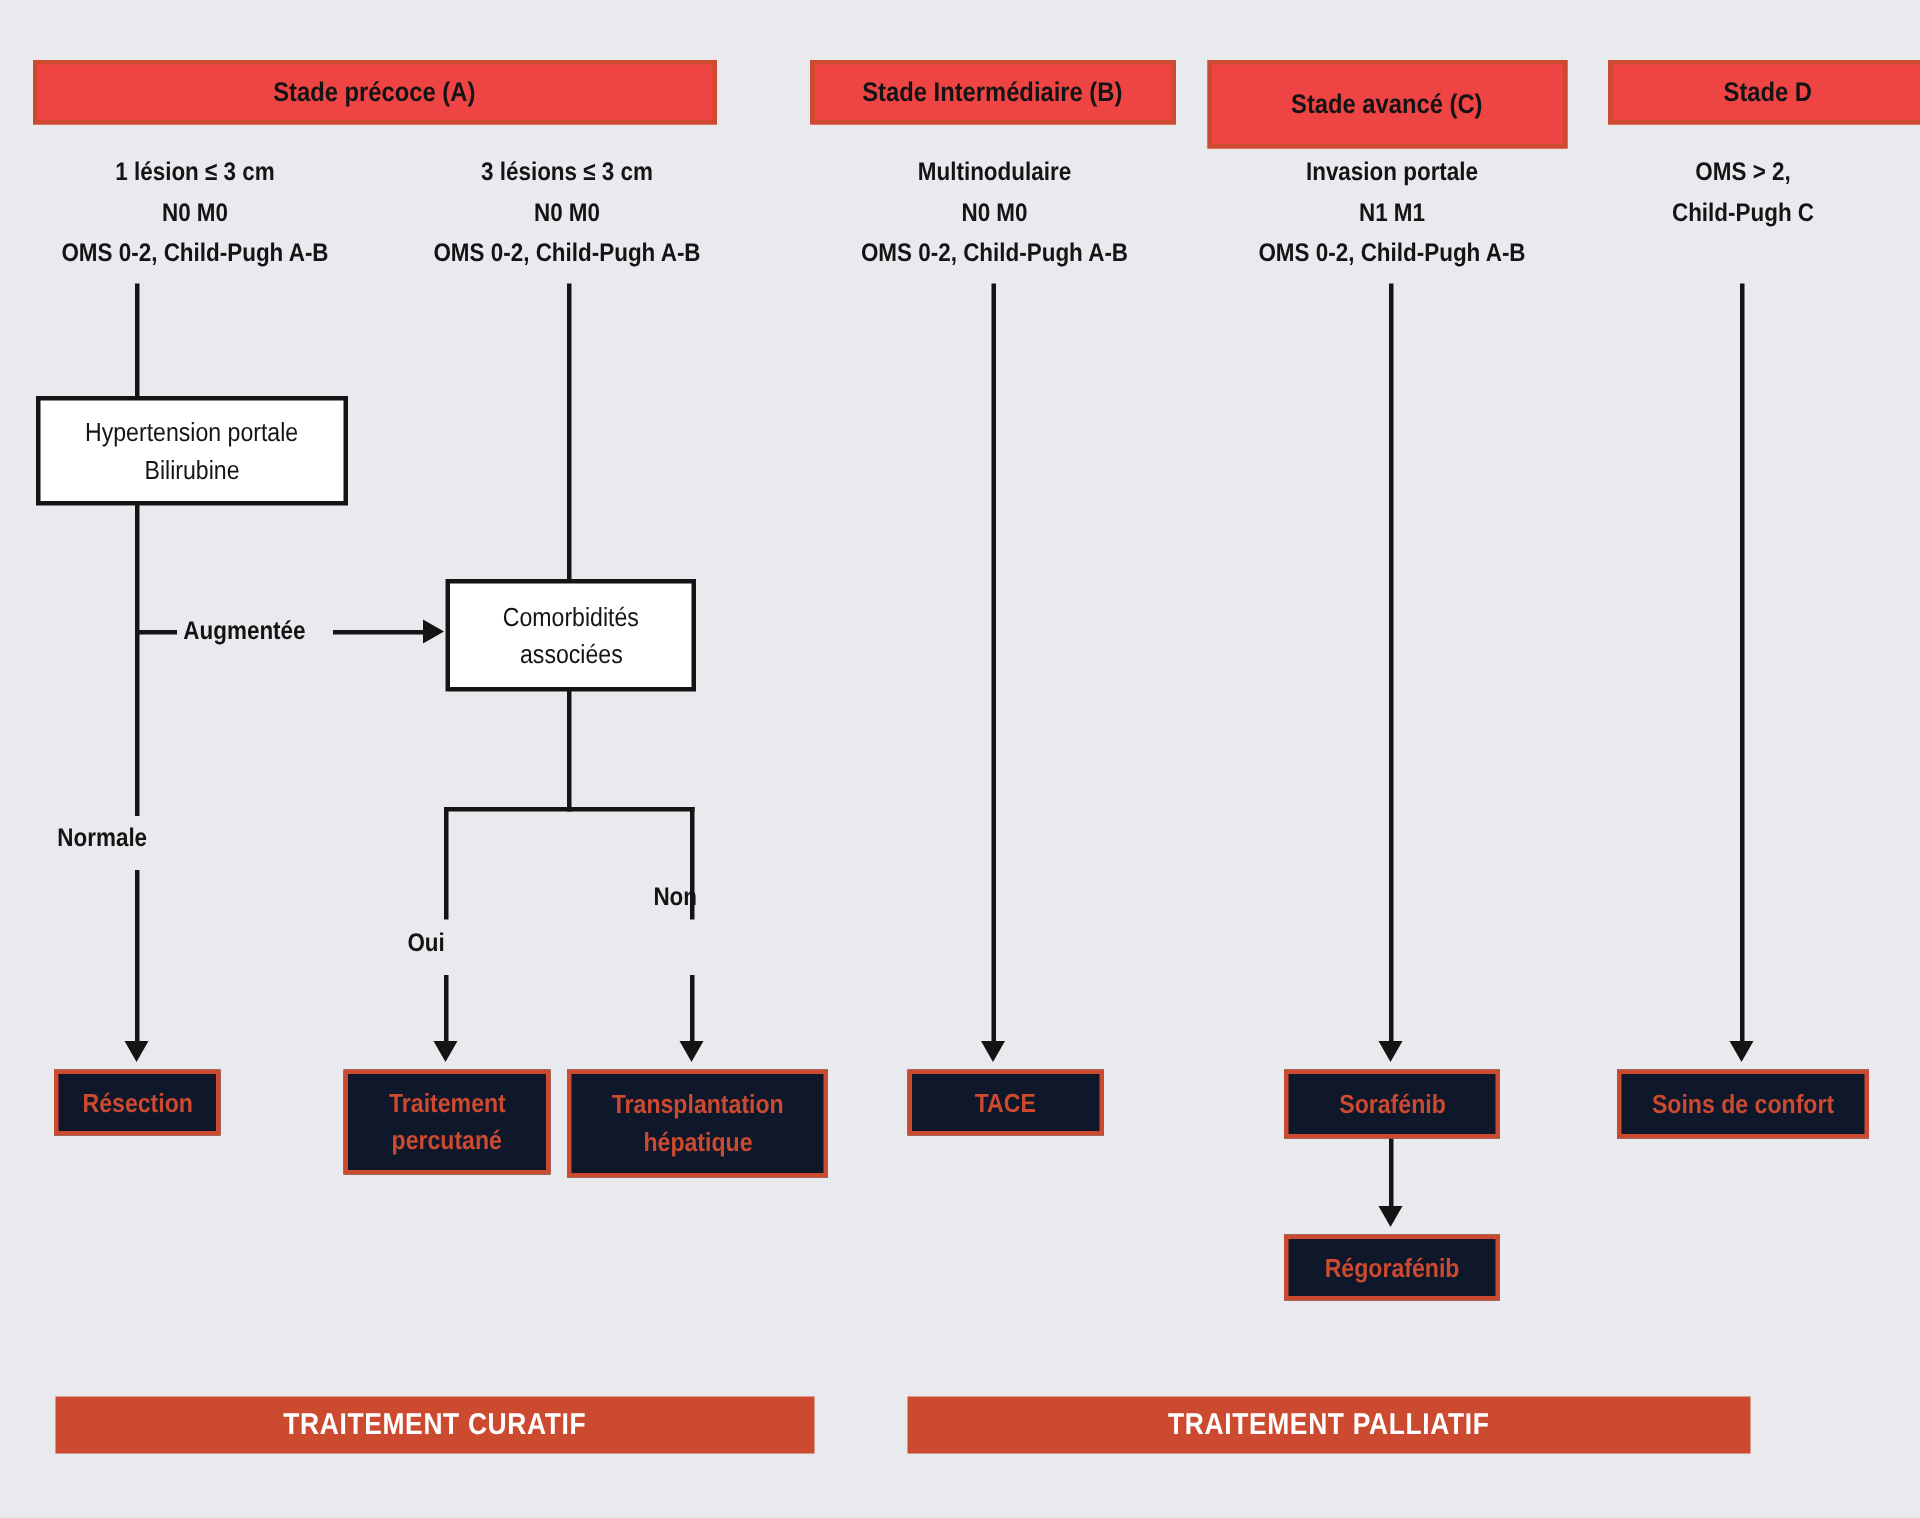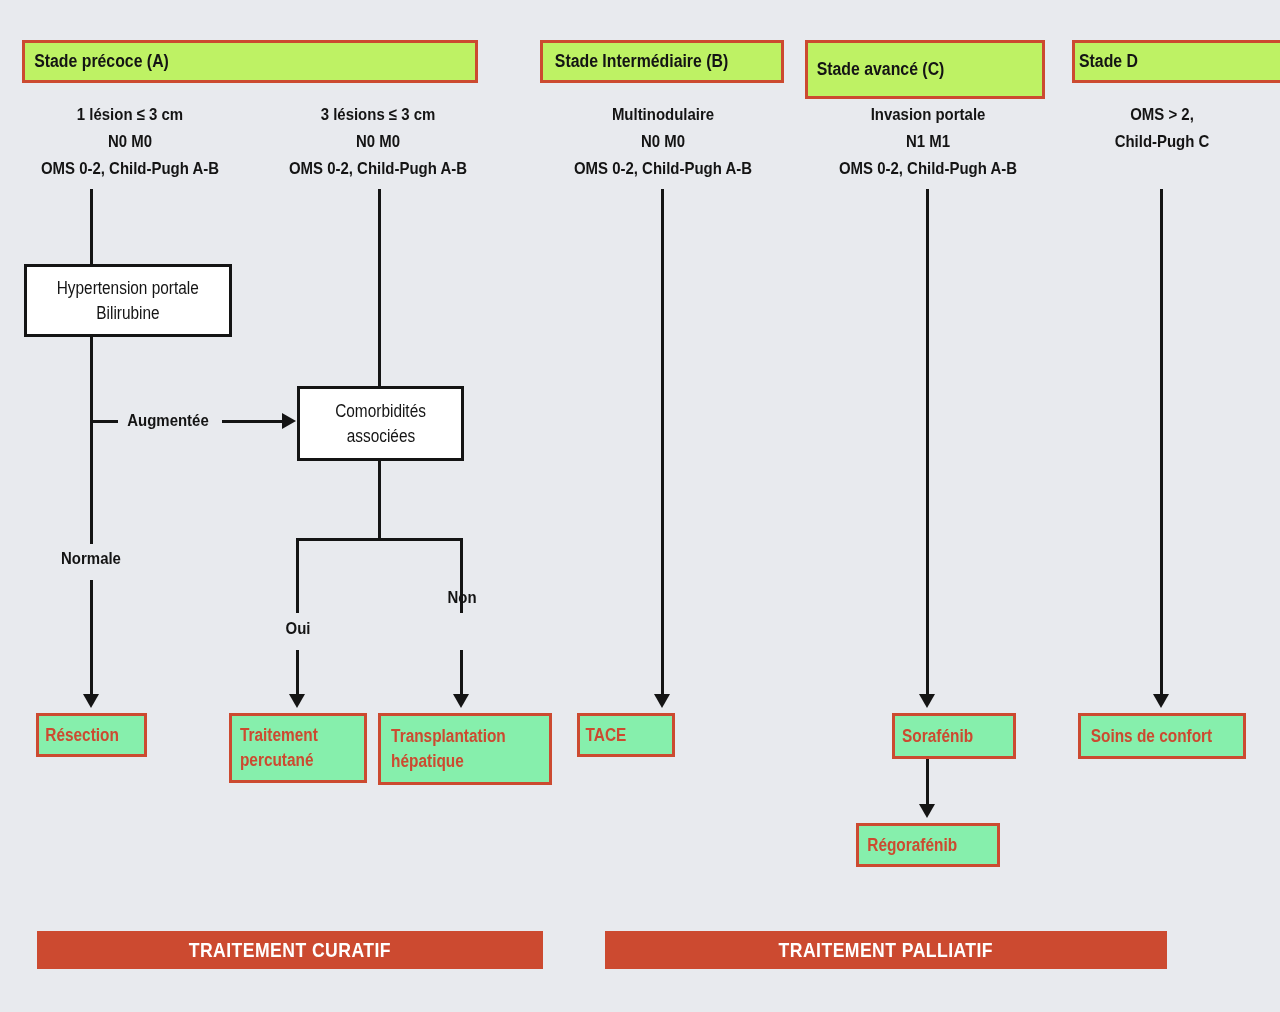--- a/index.html
+++ b/index.html
@@ -2,36 +2,36 @@
 <html style="--accent: #cc4a30; --ink: #141414; --bg: #e8eaee;"><head>
 <meta charset="utf-8">
 <style>
   :root{ --accent:#cc4a30; --ink:#141414; --bg:#e8eaee; }
   *{ box-sizing:border-box; margin:0; padding:0; }
   body{ font-family:"Liberation Sans","DejaVu Sans",sans-serif; background:#dfe1e5; }
   .canvas{ position:relative; width:1280px; height:1012px; background:var(--bg); overflow:hidden; }
 
   .cond{ display:block; transform:scaleX(.88); transform-origin:50% 50%; white-space:nowrap; }
 
-  .stage{ position:absolute; background:#bef264; border:3px solid var(--accent);
-          display:flex; align-items:center; justify-content:flex-start;
+  .stage{ position:absolute; background:#ef4444; border:3px solid var(--accent);
+          display:flex; align-items:center; justify-content:center;
           font-weight:bold; font-size:18px; color:var(--ink); }
 
   .crit{ position:absolute; text-align:center; font-weight:bold; font-size:17px;
          line-height:27px; color:var(--ink); }
 
   .dbox{ position:absolute; background:#fff; border:3px solid var(--ink);
          display:flex; flex-direction:column; align-items:center; justify-content:center;
          font-weight:normal; font-size:17.5px; line-height:25px; color:var(--ink); }
 
-  .tbox{ position:absolute; background:#86efac; border:3px solid var(--accent);
-         display:flex; flex-direction:column; justify-content:center;
+  .tbox{ position:absolute; background:#0f172a; border:3px solid var(--accent);
+         display:flex; flex-direction:column; align-items:center; justify-content:center;
          font-weight:bold; font-size:17.5px; line-height:25px; color:var(--accent); }
 
-  .lbl{ position:absolute; text-align:center; font-weight:bold; font-size:17px; color:var(--ink); }
+  .lbl{ position:absolute; text-align:left; font-weight:bold; font-size:17px; color:var(--ink); }
 
   .vline{ position:absolute; width:3px; background:var(--ink); }
   .hline{ position:absolute; height:3px; background:var(--ink); }
   .adown{ position:absolute; width:0; height:0;
           border-left:8px solid transparent; border-right:8px solid transparent;
           border-top:14px solid var(--ink); }
   .aright{ position:absolute; width:0; height:0;
            border-top:8px solid transparent; border-bottom:8px solid transparent;
            border-left:14px solid var(--ink); }
 
@@ -136,24 +136,24 @@
     <span class="cond">Résection</span>
   </div>
   <div class="tbox" style="left:229px;top:713px;width:138px;height:70px">
     <span class="cond">Traitement</span>
     <span class="cond">percutané</span>
   </div>
   <div class="tbox" style="left:378px;top:713px;width:174px;height:72px">
     <span class="cond">Transplantation</span>
     <span class="cond">hépatique</span>
   </div>
-  <div class="tbox" style="left:577px;top:713px;width:98px;height:44px">
+  <div class="tbox" style="left:605px;top:713px;width:131px;height:44px">
     <span class="cond">TACE</span>
   </div>
-  <div class="tbox" style="left:892px;top:713px;width:124px;height:46px">
+  <div class="tbox" style="left:856px;top:713px;width:144px;height:46px">
     <span class="cond">Sorafénib</span>
   </div>
   <div class="tbox" style="left:856px;top:823px;width:144px;height:44px">
     <span class="cond">Régorafénib</span>
   </div>
   <div class="tbox" style="left:1078px;top:713px;width:168px;height:46px">
     <span class="cond">Soins de confort</span>
   </div>
 
   <div class="bar" style="left:37px;top:931px;width:506px;height:38px">

